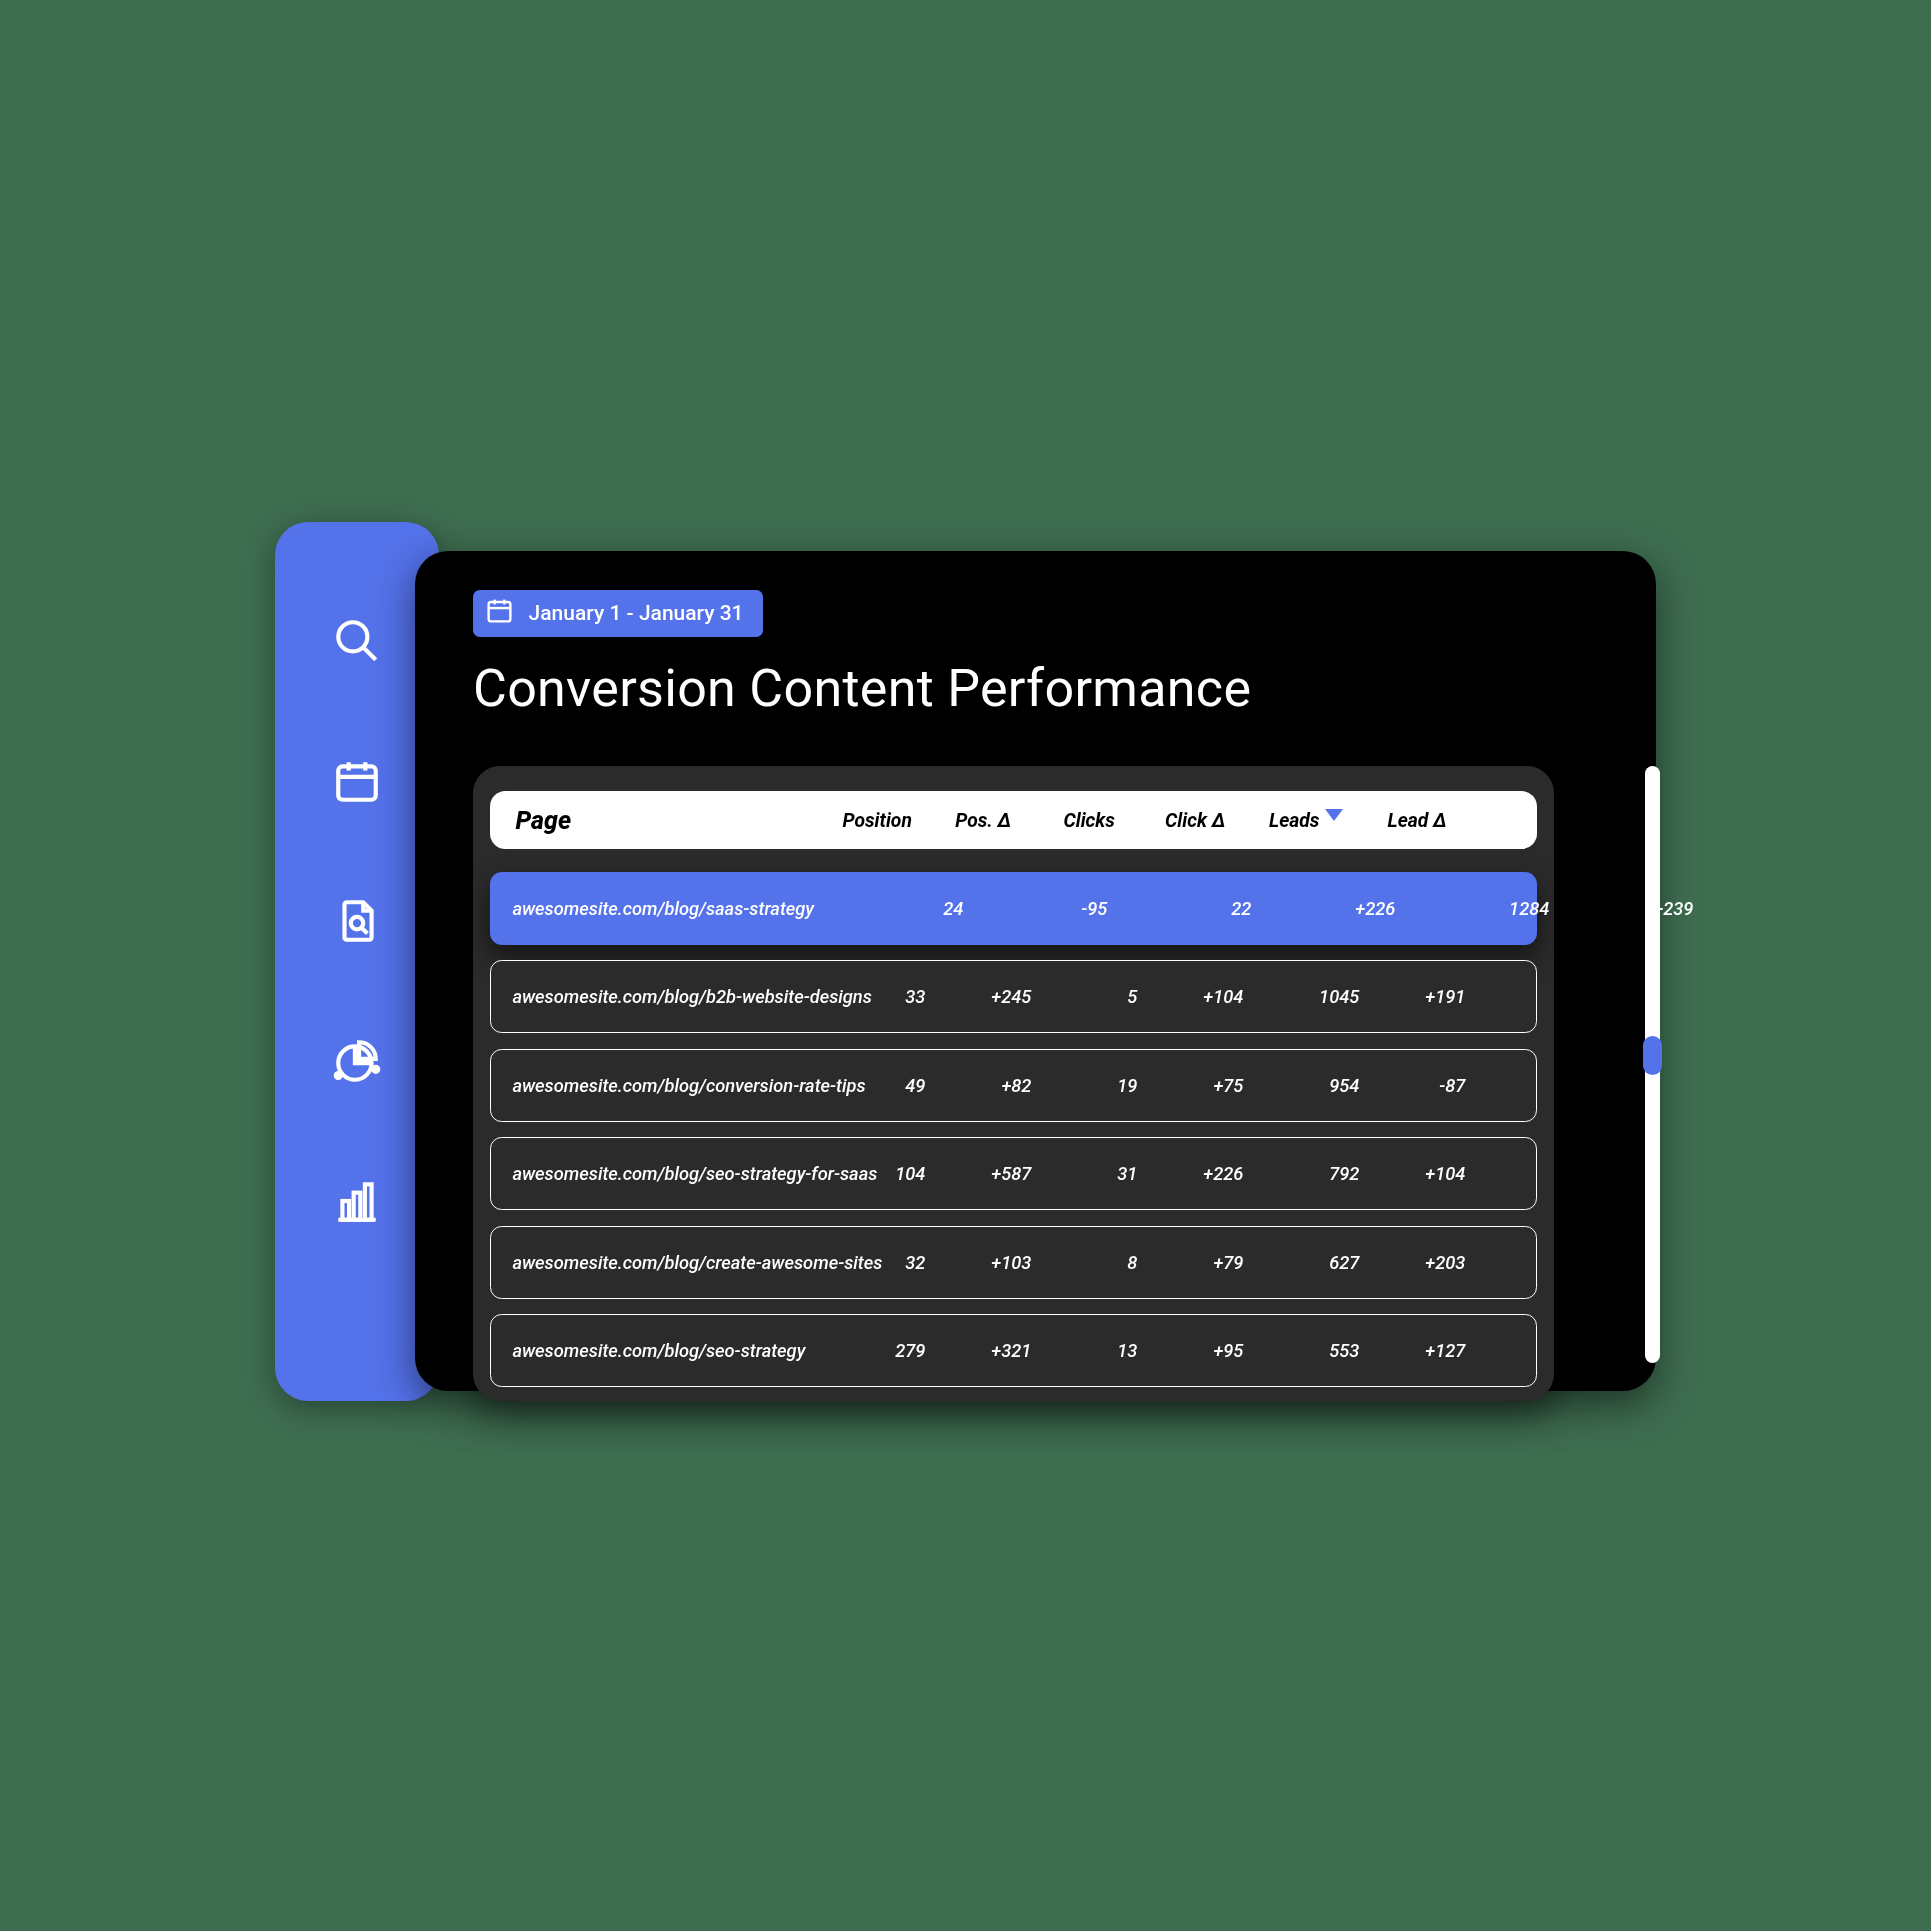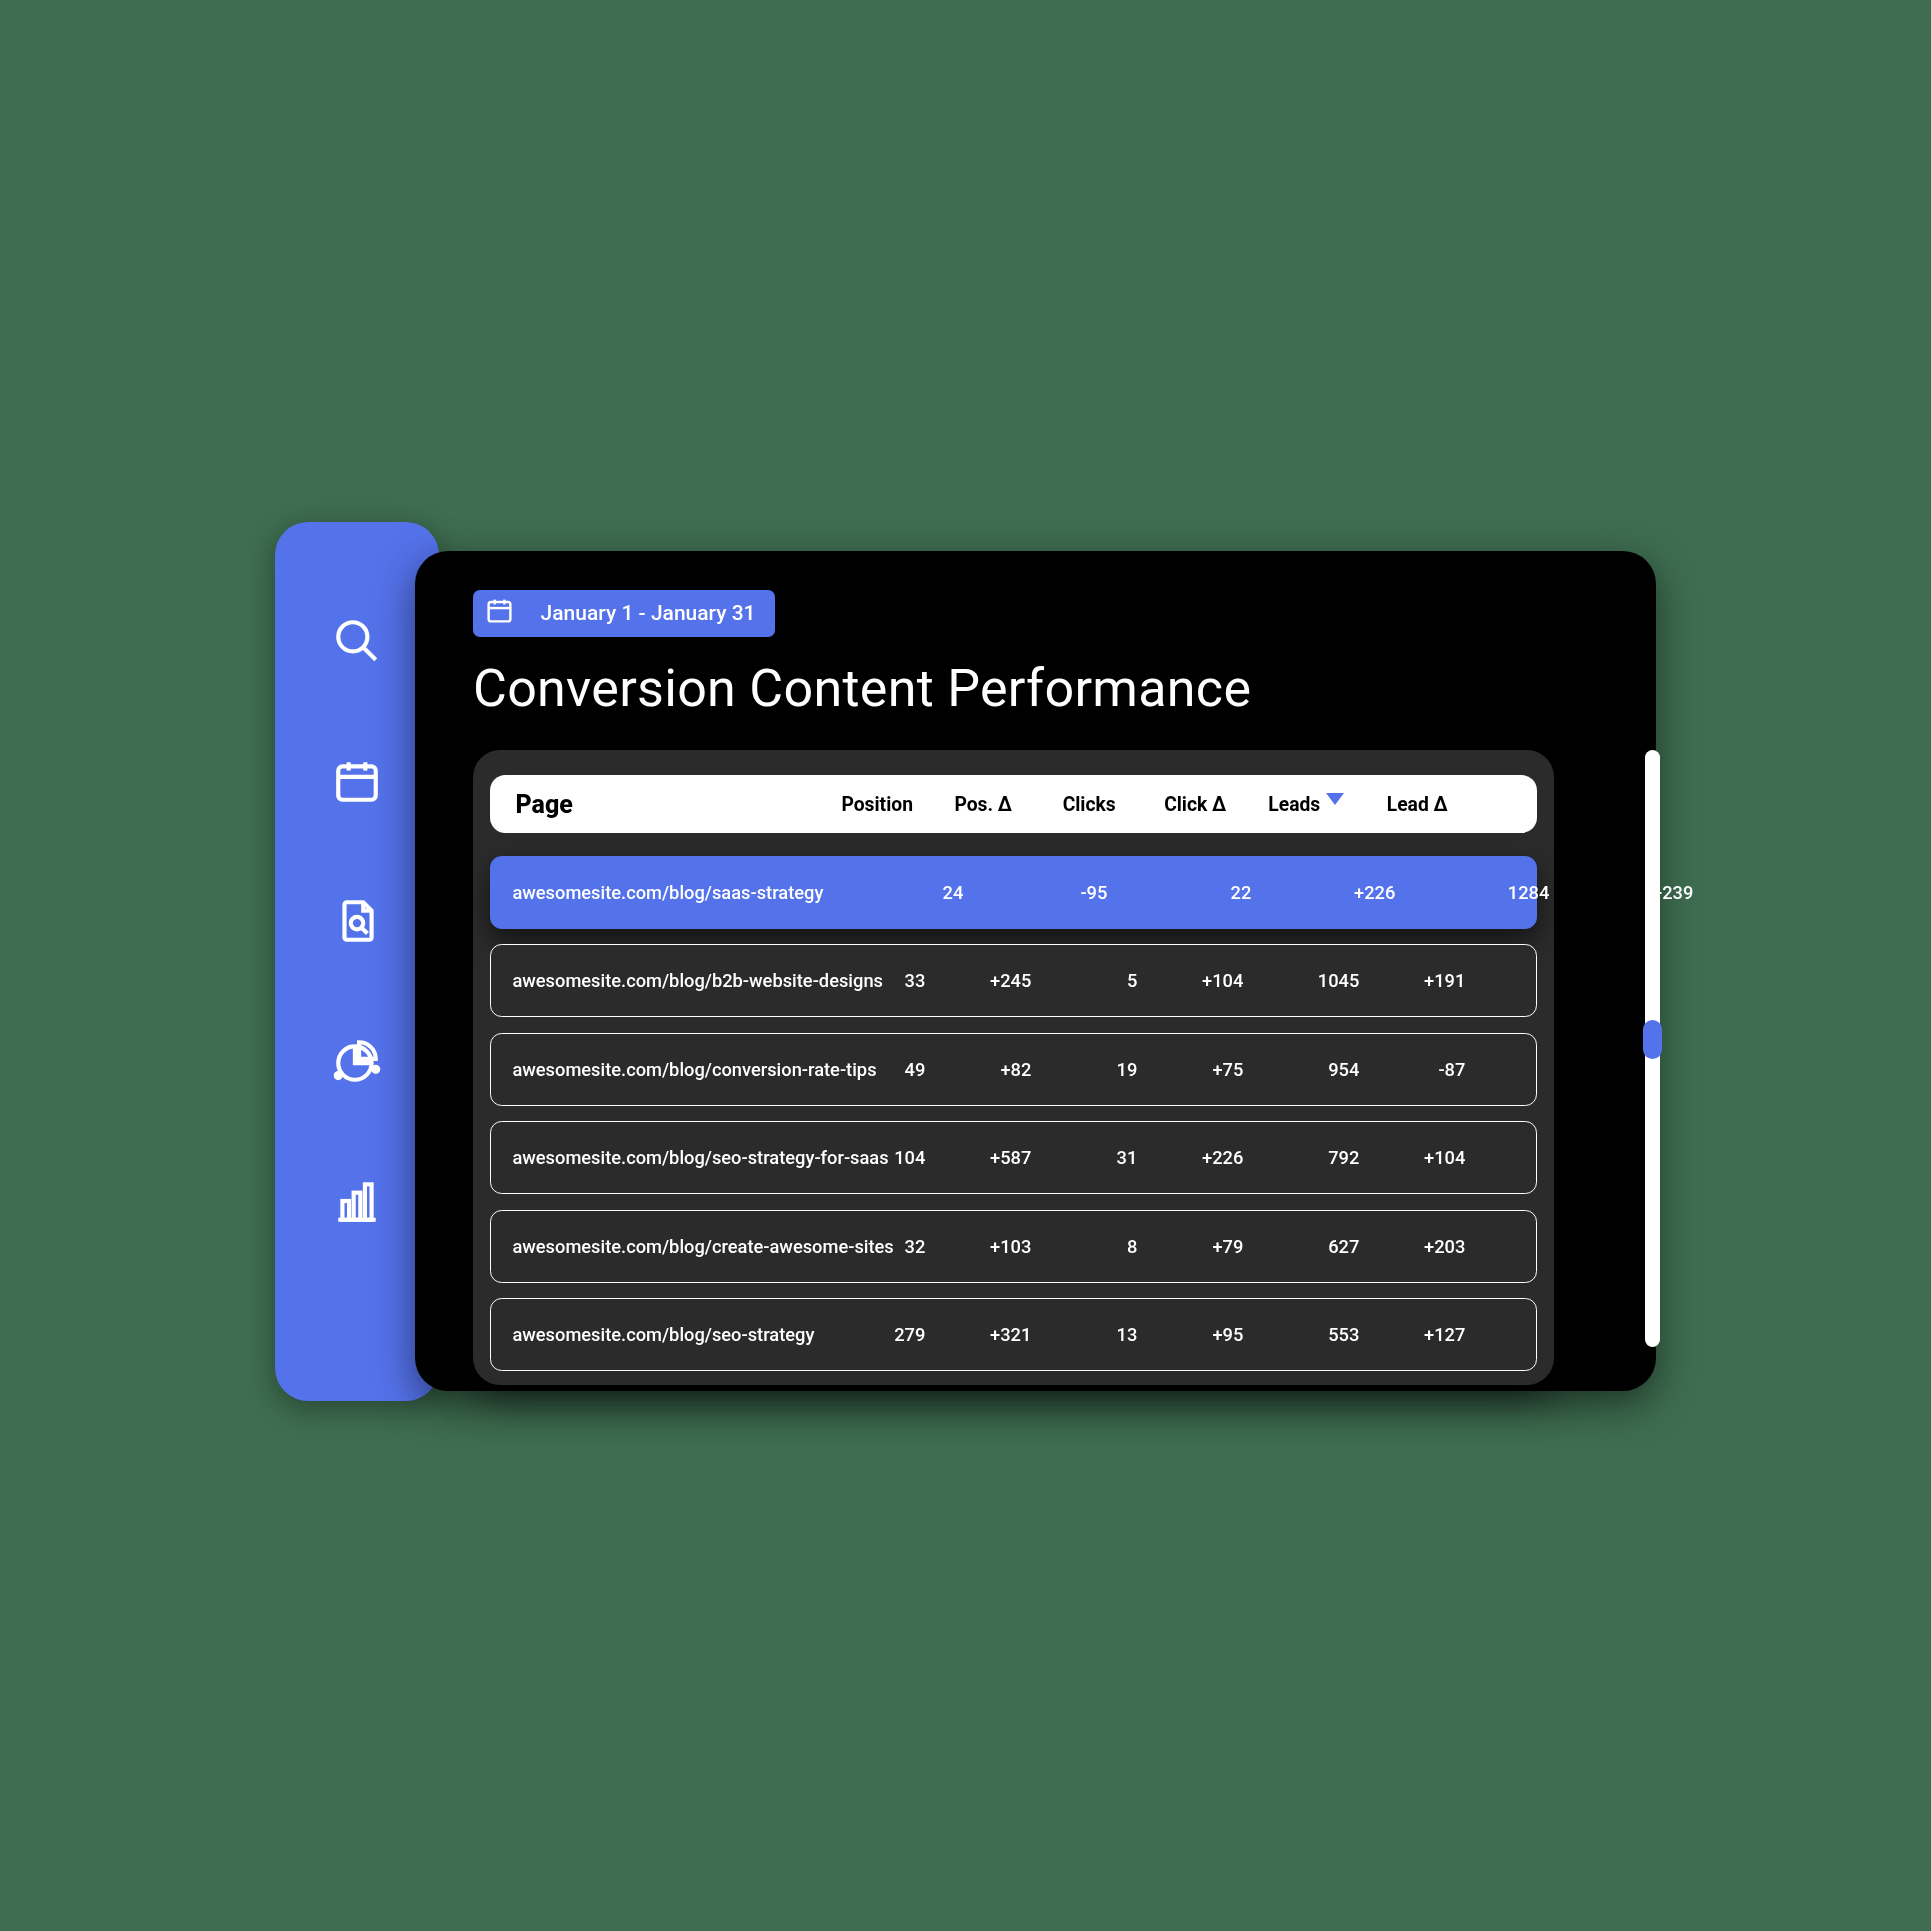--- a/index.html
+++ b/index.html
@@ -49,42 +49,43 @@
     width: 1241px;
     height: 840px;
     background: #000;
     border-radius: 33px;
     box-shadow: 0 13.5px 39px rgba(0,0,0,0.5);
     padding: 39px 48px 42px 58px;
   }
   .date-pill {
     display: inline-flex;
     align-items: center;
-    gap: 27px;
+    gap: 15px;
     background: #5472ea;
     color: #fff;
     border-radius: 6.8px;
     padding: 6.8px 19.3px 6.8px 11.6px;
     font-size: 21px;
     font-weight: 500;
     cursor: pointer;
   }
   .date-pill svg { width: 29px; height: 29px; stroke: #fff; fill: none; stroke-width: 2; }
 
   .title {
     color: #fff;
     font-size: 52px;
     font-weight: 400;
     margin-top: 21px;
     letter-spacing: 0.3px;
   }
 
   .card-wrap {
     position: relative;
-    margin-top: 31px;
+    margin-top: 47px;
+    font-style: italic;
   }
   .card {
     width: 1081px;
     background: #2b2b2b;
     border-radius: 27px;
     box-shadow: 0 11.6px 39px rgba(0,0,0,0.55);
     padding: 25px 17.4px 13.5px 17.4px;
   }
   .header-row {
     background: #fff;

